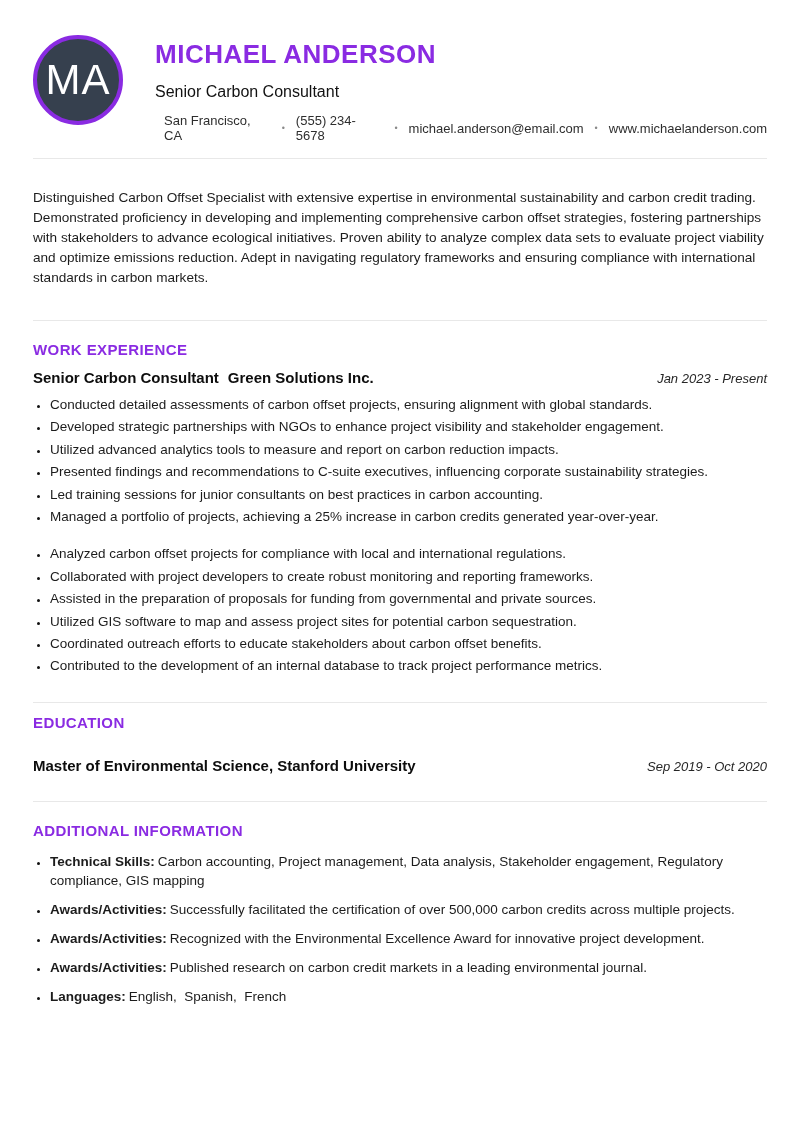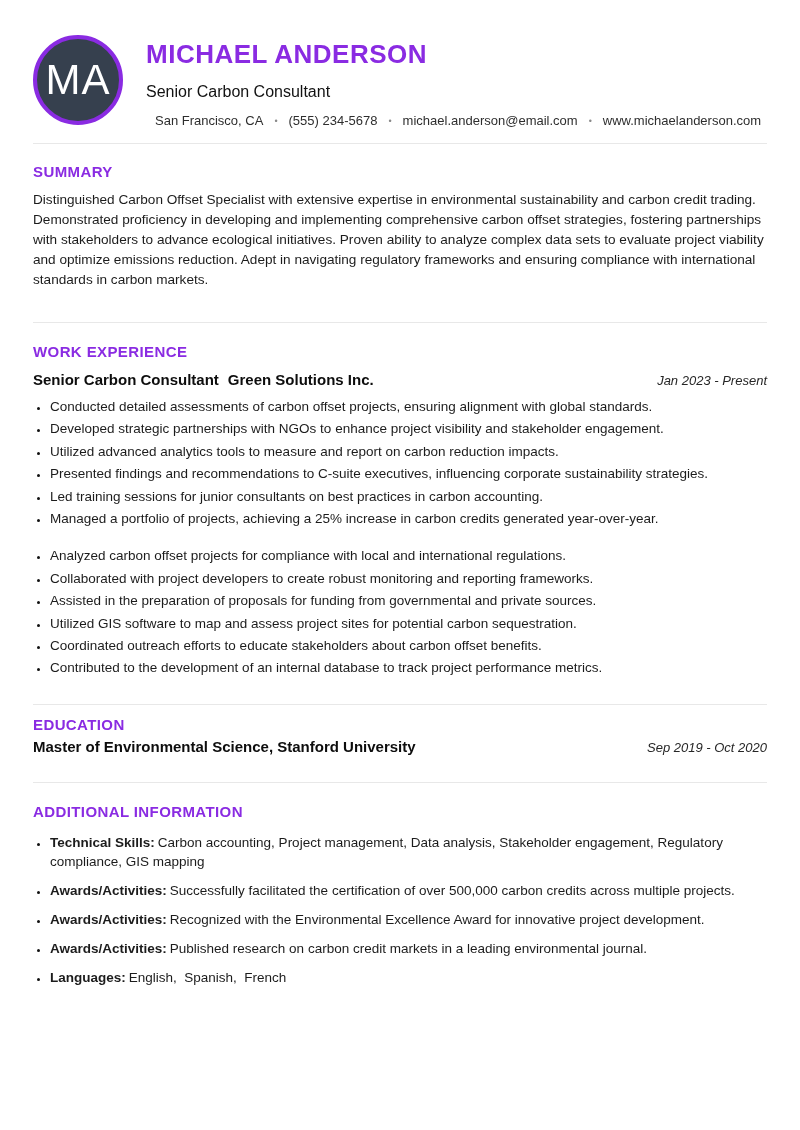--- a/index.html
+++ b/index.html
@@ -12,21 +12,21 @@
   html, body {
     width: 800px; height: 1130px;
     background: #ffffff;
     font-family: "Liberation Sans", sans-serif;
     color: var(--text);
     overflow: hidden;
   }
   .page { padding: 0 33px; }
 
   
-  .header { margin-top: 35px; display: flex; gap: 23px; }
+  .header { margin-top: 35px; display: flex; gap: 32px; }
   .avatar {
     flex: 0 0 auto;
     width: 90px; height: 90px;
     background: var(--avatar_bg);
     border: 4px solid var(--accent);
     border-radius: 50%;
     display: flex; align-items: center; justify-content: center;
   }
   .avatar span { color: #ffffff; font-size: 42px; letter-spacing: 1px; }
   .header-text { padding-top: 4px; }
@@ -56,21 +56,21 @@
   .job + .job { margin-top: 15px; }
   .entry-header { display: flex; justify-content: space-between; align-items: baseline; }
   .entry-title { font-size: 15px; font-weight: bold; color: #0d0d0d; }
   .company { margin-left: 9px; }
   .entry-dates { font-style: italic; font-size: 13px; color: #262626; white-space: nowrap; }
   ul.bullets { margin-top: 8px; padding-left: 17px; list-style: disc; }
   ul.bullets li { font-size: 13.5px; line-height: 22.4px; }
   ul.bullets li::marker { color: #111; font-size: 11px; }
 
   .section-education { margin-top: 24px; padding-top: 11px; }
-  .edu-row { margin-top: 5px; }
+  .edu-row { margin-top: 26px; }
 
   .section-additional { margin-top: 27px; padding-top: 20px; }
   ul.extras { margin-top: 13px; padding-left: 17px; list-style: disc; }
   ul.extras li { font-size: 13.5px; line-height: 19px; margin-bottom: 10px; }
   ul.extras li::marker { color: #111; font-size: 11px; }
   .extra-label { font-weight: bold; margin-right: 3px; }
   .extra-text { white-space: pre-wrap; }
 </style>
 </head>
 <body>
@@ -90,21 +90,20 @@
         <span>(555) 234-5678</span>
         <span class="dot">•</span>
         <span>michael.anderson@email.com</span>
         <span class="dot">•</span>
         <span>www.michaelanderson.com</span>
       </div>
     </div>
   </div>
 
   <div class="section section-summary">
-    <div class="section-heading">SUMMARY</div>
     <p class="summary-text">Distinguished Carbon Offset Specialist with extensive expertise in environmental sustainability and carbon credit trading. Demonstrated proficiency in developing and implementing comprehensive carbon offset strategies, fostering partnerships with stakeholders to advance ecological initiatives. Proven ability to analyze complex data sets to evaluate project viability and optimize emissions reduction. Adept in navigating regulatory frameworks and ensuring compliance with international standards in carbon markets.</p>
   </div>
 
   <div class="section section-work">
     <div class="section-heading">WORK EXPERIENCE</div>
 
     <div class="job">
       <div class="entry-header">
         <div class="entry-title">
           <span>Senior Carbon Consultant</span><span class="company">Green Solutions Inc.</span>

